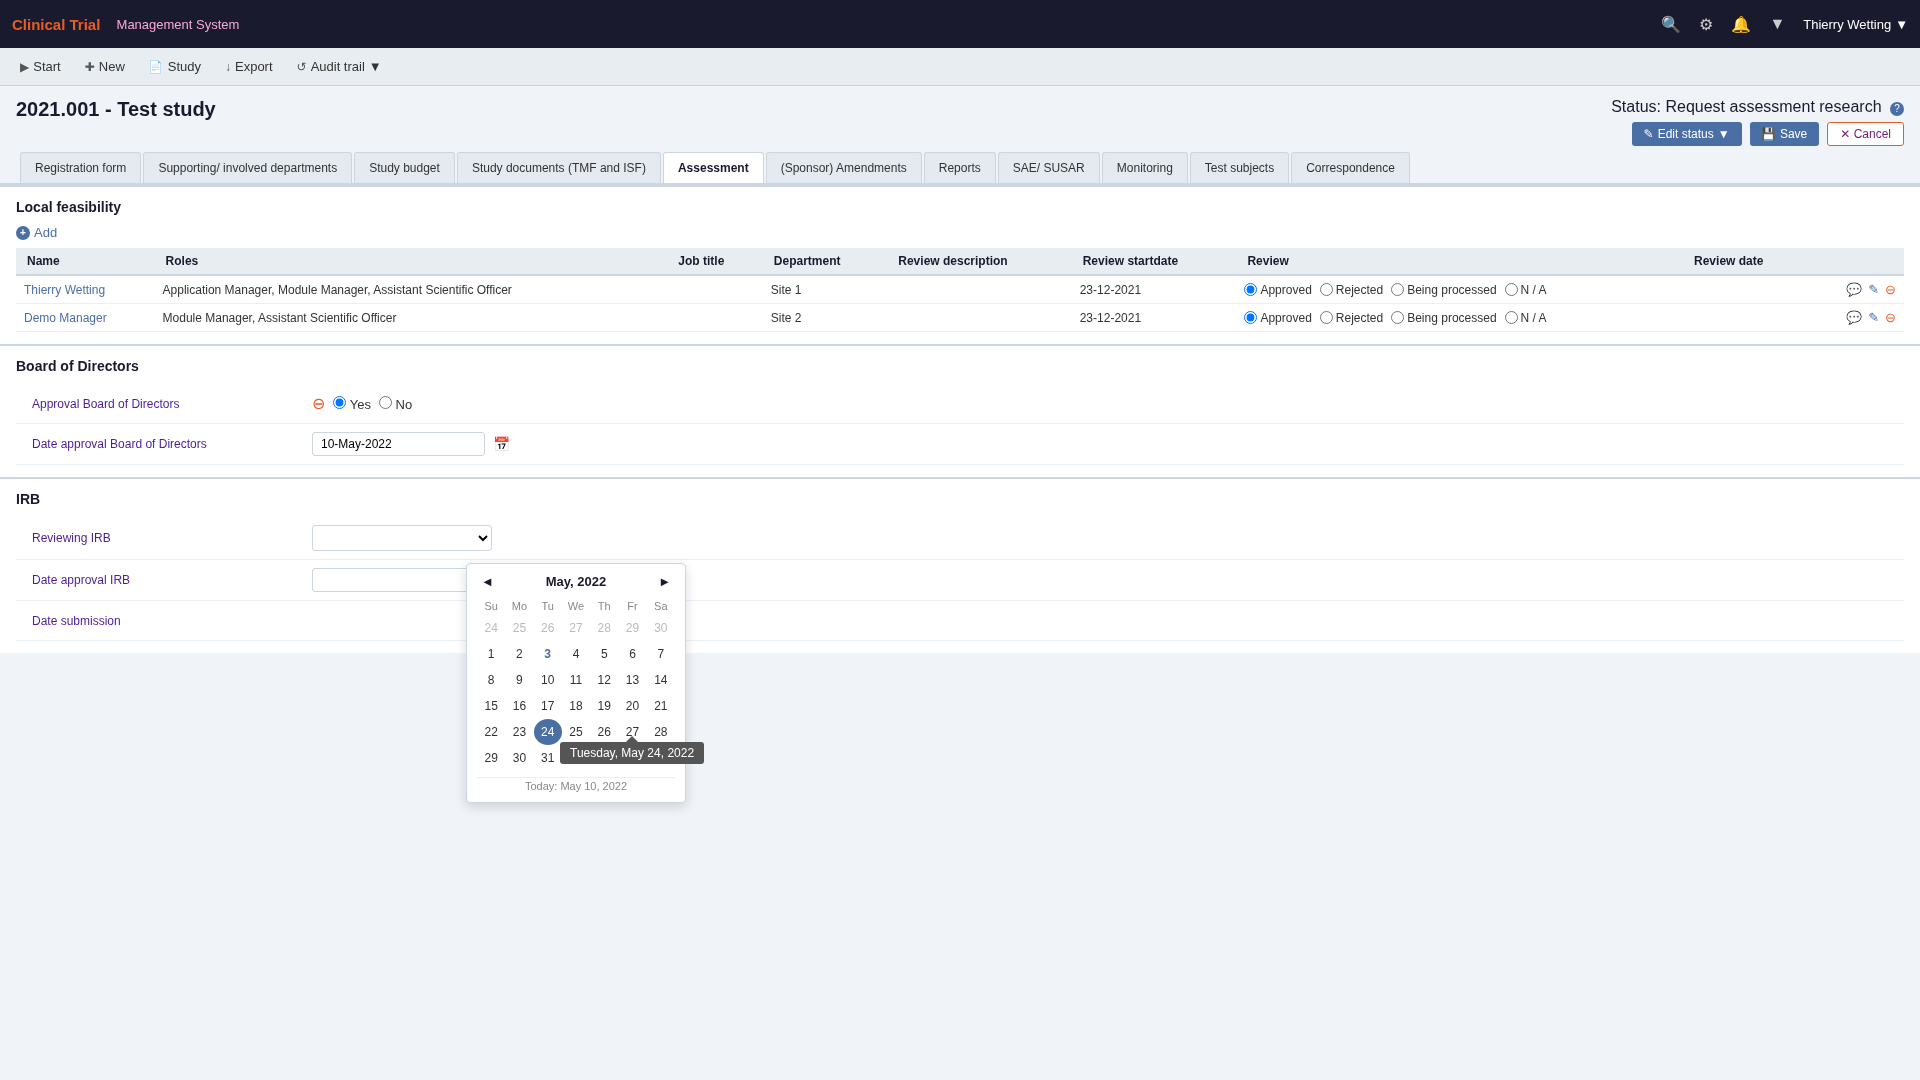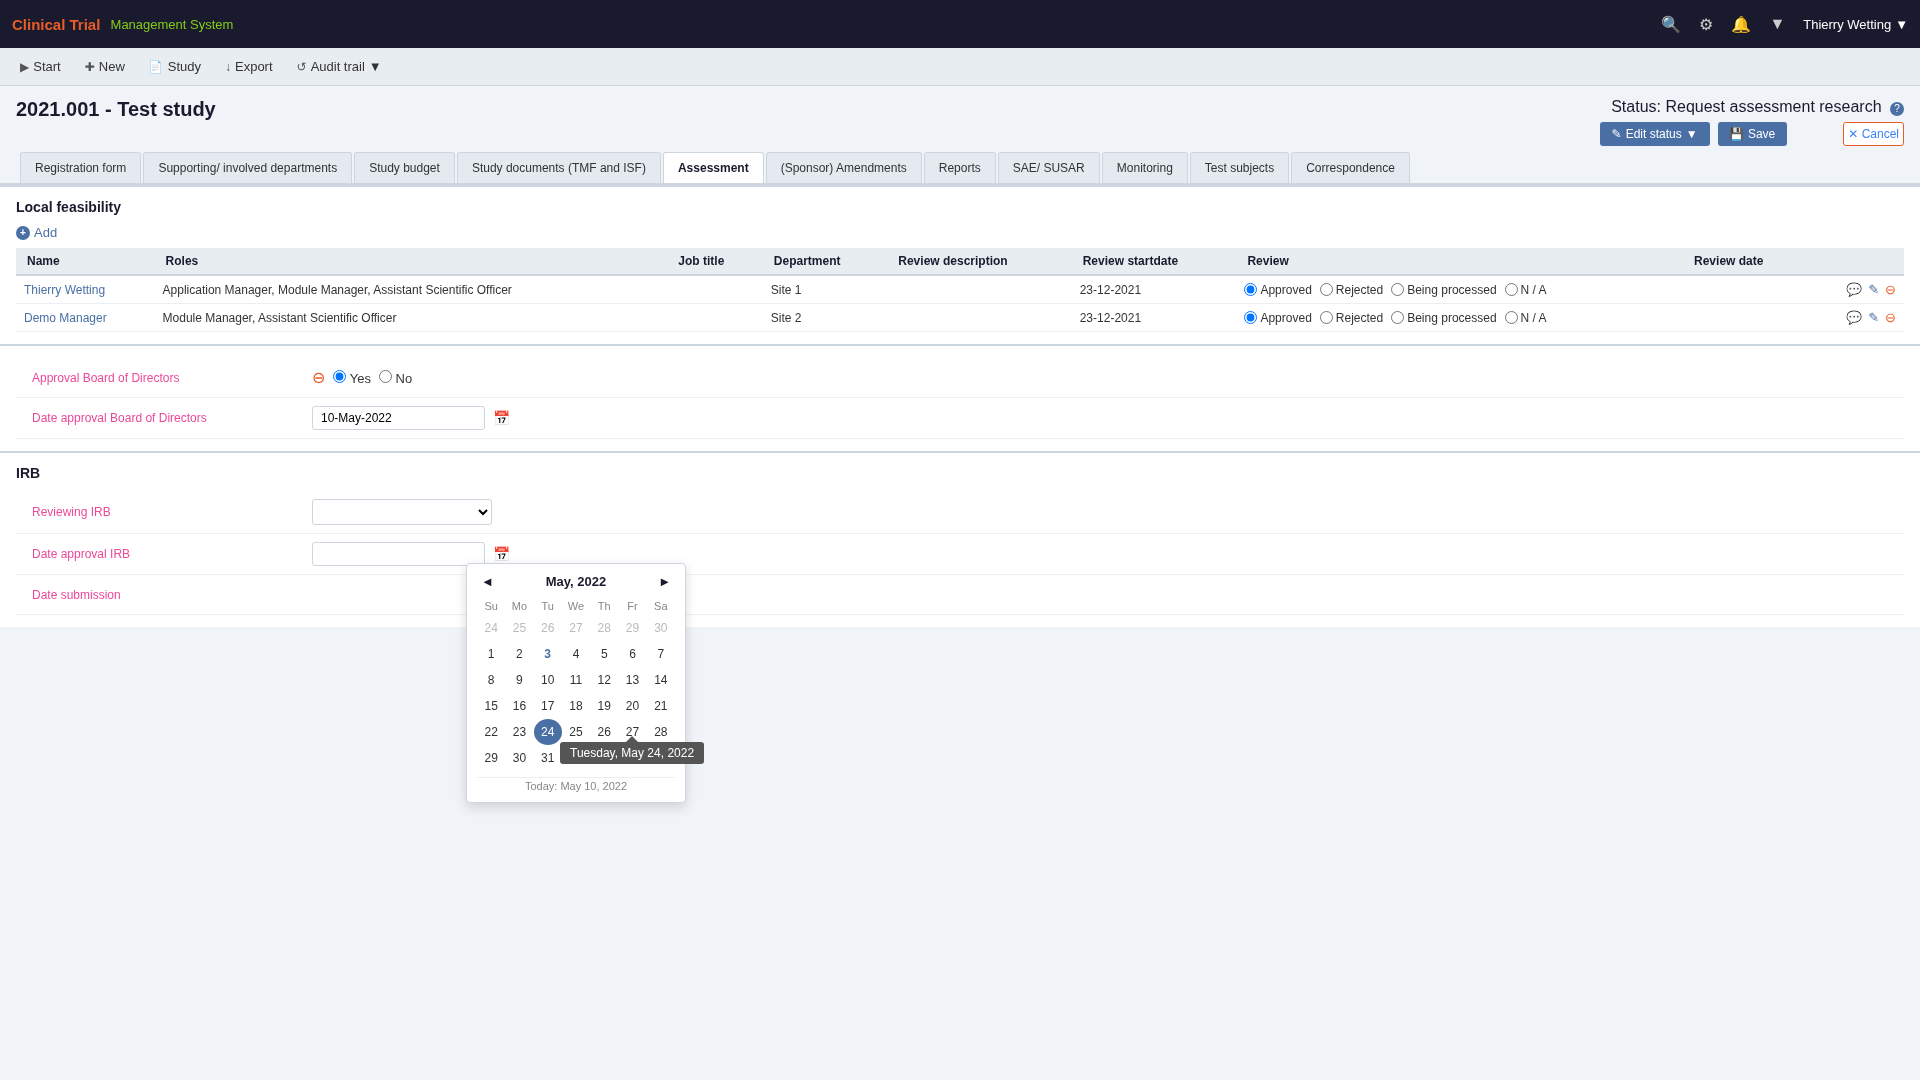--- a/index.html
+++ b/index.html
@@ -16,21 +16,21 @@
       justify-content: space-between;
     }
     .navbar-brand {
       display: flex;
       align-items: center;
       font-size: 15px;
       font-weight: bold;
     }
     .brand-clinical { color: #e85d26; }
     .brand-trial { color: white; }
-    .brand-sub { color: #84cc16; font-weight: normal; font-size: 13px; margin-left: 6px; }
+    .brand-sub { color: #f9a8d4; font-weight: normal; font-size: 13px; margin-left: 12px; }
     .navbar-right {
       display: flex;
       align-items: center;
       gap: 18px;
     }
     .navbar-icon { color: #ccc; font-size: 16px; cursor: pointer; }
     .navbar-user { color: white; font-size: 13px; cursor: pointer; display: flex; align-items: center; gap: 4px; }
 
     
     .toolbar {
@@ -82,27 +82,26 @@
       background: #4a6fa5;
       color: white;
       border: none;
       padding: 4px 12px;
       border-radius: 3px;
       cursor: pointer;
       font-size: 12px;
     }
     .btn-cancel {
       background: white;
-      color: #3b82f6;
+      color: #701a75;
       border: 1px solid #e85d26;
-      padding: 4px 4px;
-      border-radius: 3px;
-      cursor: pointer;
-      font-size: 12px;
-      margin-left: 48px;
+      padding: 4px 12px;
+      border-radius: 3px;
+      cursor: pointer;
+      font-size: 12px;
     }
 
     
     .tabs {
       display: flex;
       background: #f0f4f8;
       padding: 0 20px;
       border-bottom: 2px solid #cdd5de;
       overflow-x: auto;
     }
@@ -179,21 +178,21 @@
     .form-row {
       display: flex;
       align-items: center;
       padding: 8px 16px;
       border-bottom: 1px solid #eaeff5;
       min-height: 40px;
     }
     .form-label {
       width: 280px;
       font-size: 12px;
-      color: #ec4899;
+      color: #4c1d95;
       flex-shrink: 0;
     }
     .form-value { display: flex; align-items: center; gap: 8px; }
     .form-input {
       border: 1px solid #cdd5de;
       padding: 4px 8px;
       font-size: 12px;
       border-radius: 3px;
       background: white;
     }
@@ -455,20 +454,21 @@
               <span class="row-icon blue">✎</span>
               <span class="row-icon red">⊖</span>
             </div>
           </td>
         </tr>
       </tbody>
     </table>
   </div>
 
   <div class="section">
+    <div class="section-title">Board of Directors</div>
     <div class="form-row">
       <div class="form-label">Approval Board of Directors</div>
       <div class="form-value">
         <span class="minus-circle">⊖</span>
         <label><input type="radio" name="approval" checked="" style=""> Yes</label>
         <label><input type="radio" name="approval" style=""> No</label>
       </div>
     </div>
     <div class="form-row">
       <div class="form-label">Date approval Board of Directors</div>

